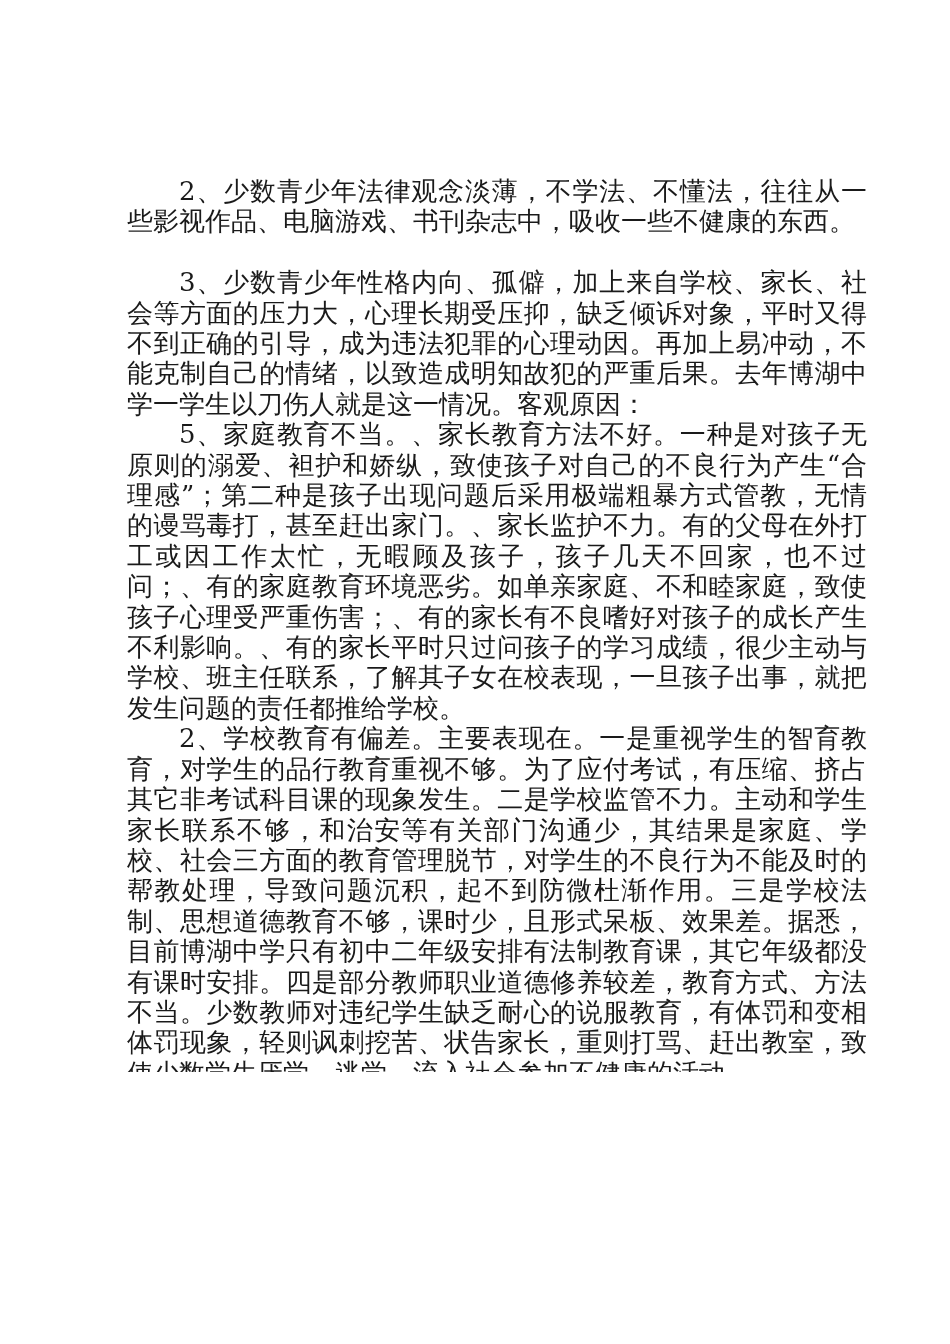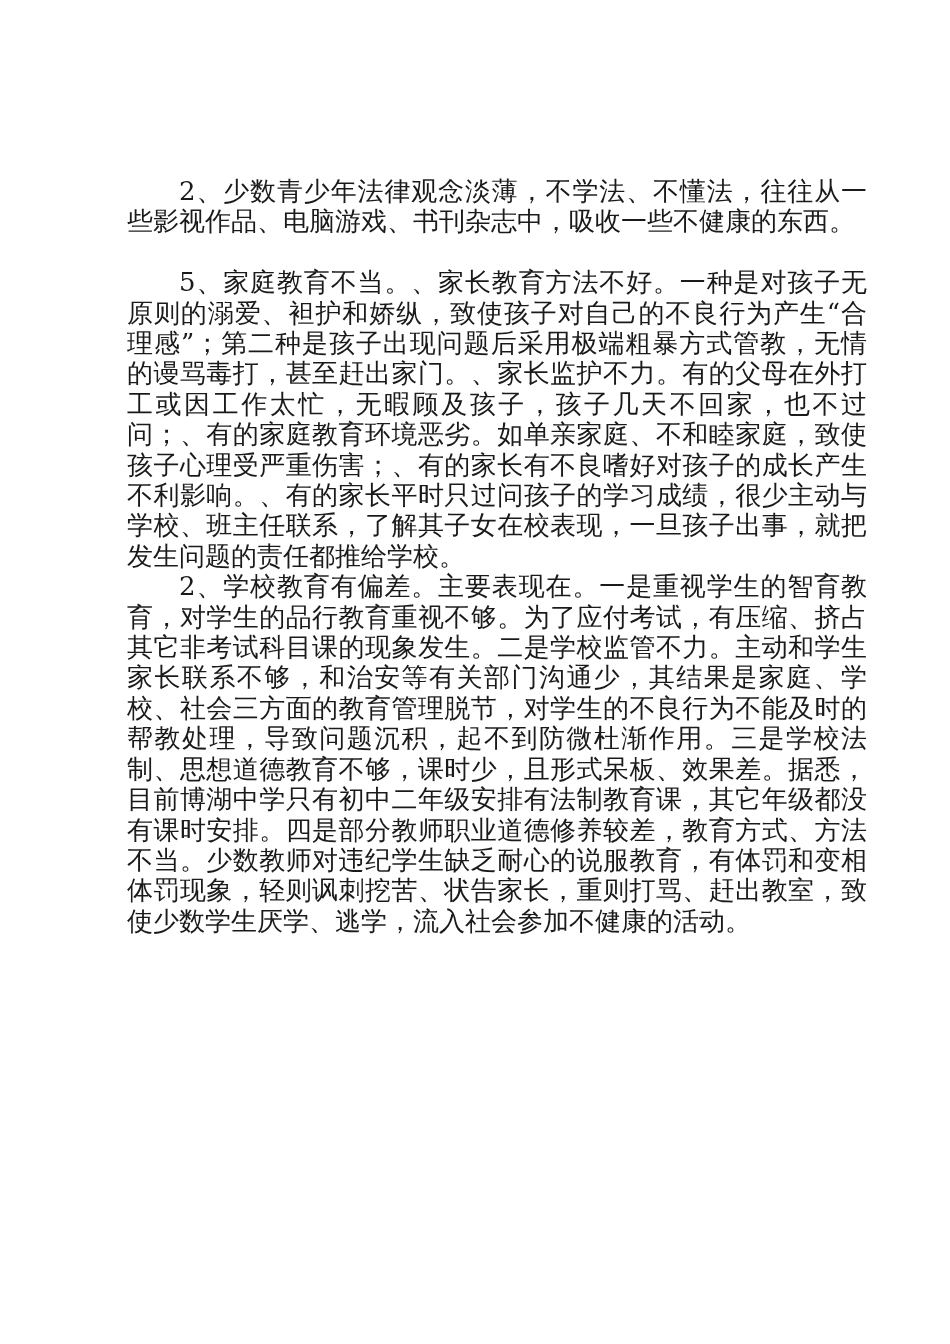--- a/index.html
+++ b/index.html
@@ -49,20 +49,21 @@
   }
 </style>
 </head>
 <body>
 
 <div class="page">
 
   <main class="content">
     <p>2、少数青少年法律观念淡薄，不学法、不懂法，往往从一些影视作品、电脑游戏、书刊杂志中，吸收一些不健康的东西。</p>
     <p class="empty-line"></p>
+    <p>3、少数青少年性格内向、孤僻，加上来自学校、家长、社会等方面的压力大，心理长期受压抑，缺乏倾诉对象，平时又得不到正确的引导，成为违法犯罪的心理动因。再加上易冲动，不能克制自己的情绪，以致造成明知故犯的严重后果。去年博湖中学一学生以刀伤人就是这一情况。客观原因：</p>
     <p>5、家庭教育不当。、家长教育方法不好。一种是对孩子无原则的溺爱、袒护和娇纵，致使孩子对自己的不良行为产生“合理感”；第二种是孩子出现问题后采用极端粗暴方式管教，无情的谩骂毒打，甚至赶出家门。、家长监护不力。有的父母在外打工或因工作太忙，无暇顾及孩子，孩子几天不回家，也不过问；、有的家庭教育环境恶劣。如单亲家庭、不和睦家庭，致使孩子心理受严重伤害；、有的家长有不良嗜好对孩子的成长产生不利影响。、有的家长平时只过问孩子的学习成绩，很少主动与学校、班主任联系，了解其子女在校表现，一旦孩子出事，就把发生问题的责任都推给学校。</p>
     <p>2、学校教育有偏差。主要表现在。一是重视学生的智育教育，对学生的品行教育重视不够。为了应付考试，有压缩、挤占其它非考试科目课的现象发生。二是学校监管不力。主动和学生家长联系不够，和治安等有关部门沟通少，其结果是家庭、学校、社会三方面的教育管理脱节，对学生的不良行为不能及时的帮教处理，导致问题沉积，起不到防微杜渐作用。三是学校法制、思想道德教育不够，课时少，且形式呆板、效果差。据悉，目前博湖中学只有初中二年级安排有法制教育课，其它年级都没有课时安排。四是部分教师职业道德修养较差，教育方式、方法不当。少数教师对违纪学生缺乏耐心的说服教育，有体罚和变相体罚现象，轻则讽刺挖苦、状告家长，重则打骂、赶出教室，致使少数学生厌学、逃学，流入社会参加不健康的活动。</p>
   </main>
 
   <div class="footer">
     <span class="footer-left">第2页</span><span class="footer-right">共4页</span>
   </div>
 
 </div>
 

